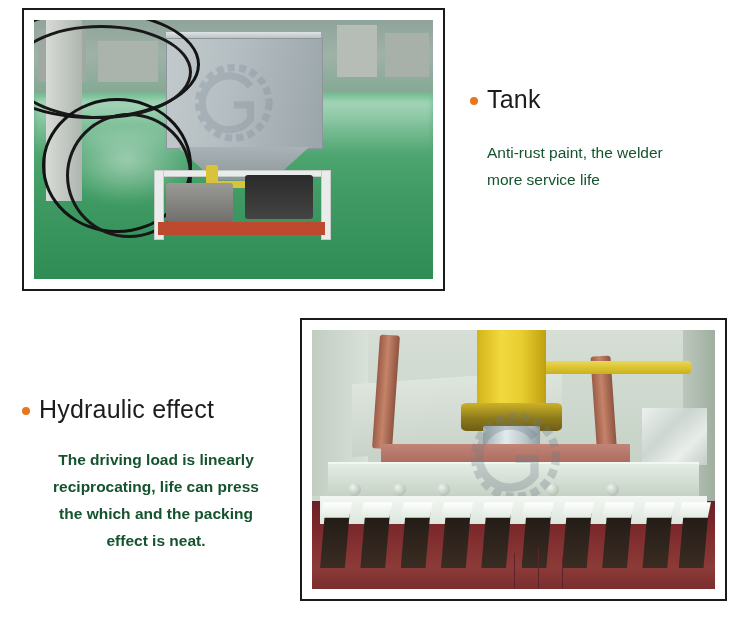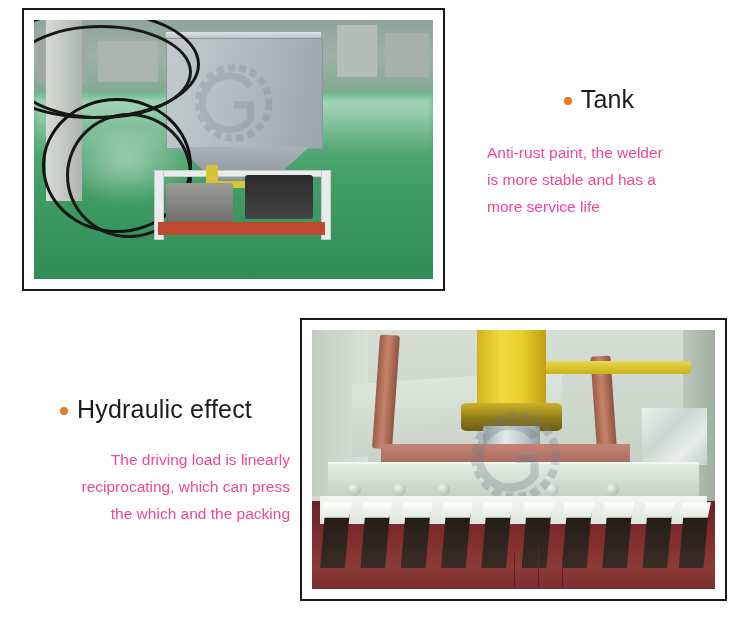--- a/index.html
+++ b/index.html
@@ -25,43 +25,42 @@
     width:100%;height:100%;
     overflow:hidden;
     box-sizing:border-box;
   }
 
   
   .text-block{position:absolute;}
   .heading{
     display:flex;
     align-items:center;
-    justify-content:center;
     gap:9px;
     white-space:nowrap;
   }
   .bullet{
     width:8px;height:8px;
     border-radius:50%;
     background:#e8761e;
     flex:0 0 auto;
     margin-top:3px;
   }
   .heading-text{
     font-size:25px;
     color:#1c1c1c;
     letter-spacing:.2px;
   }
   .body-text{
     font-size:15.5px;
     line-height:27px;
-    color:#ec4899;
+    color:#14532d;
   }
   .align-left{text-align:left;}
-  .align-center{text-align:right;}
+  .align-center{text-align:center;font-weight:bold;}
 
   
   .watermark{
     position:absolute;
     pointer-events:none;
     opacity:.30;
   }
   .watermark svg{display:block;width:100%;height:100%;}
 
   
@@ -274,34 +273,34 @@
     </div>
   </div>
 
   <div class="text-block" style="left:470px;top:85px;width:258px;">
     <div class="heading">
       <span class="bullet"></span>
       <span class="heading-text">Tank</span>
     </div>
     <div class="body-text align-left" style="margin-top:25px;padding-left:17px;">
       <div>Anti-rust paint, the welder</div>
-      <div>is more stable and has a</div>
       <div>more service life</div>
     </div>
   </div>
 
   <div class="text-block" style="left:22px;top:395px;width:268px;">
     <div class="heading">
       <span class="bullet"></span>
       <span class="heading-text">Hydraulic effect</span>
     </div>
     <div class="body-text align-center" style="margin-top:22px;">
       <div>The driving load is linearly</div>
-      <div>reciprocating, which can press</div>
+      <div>reciprocating, life can press</div>
       <div>the which and the packing</div>
+      <div>effect is neat.</div>
     </div>
   </div>
 
   <div class="photo-frame" style="left:300px;top:318px;width:427px;height:283px;">
     <div class="photo">
       <div class="photo2-scene">
         <div class="p2-bg"></div>
         <div class="p2-wall-l"></div>
         <div class="p2-rright"></div>
         <div class="p2-panel"></div>

